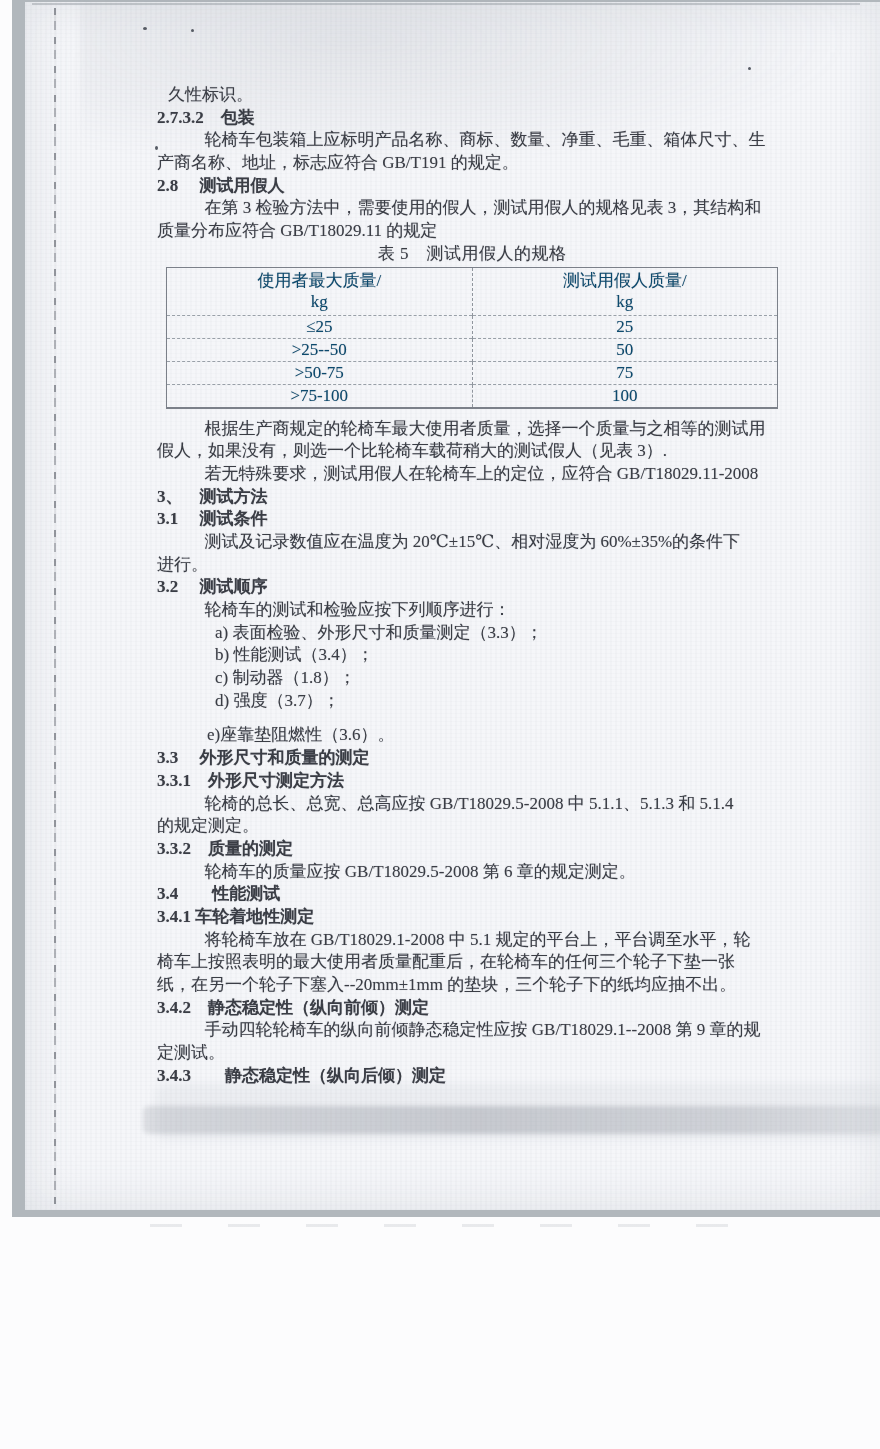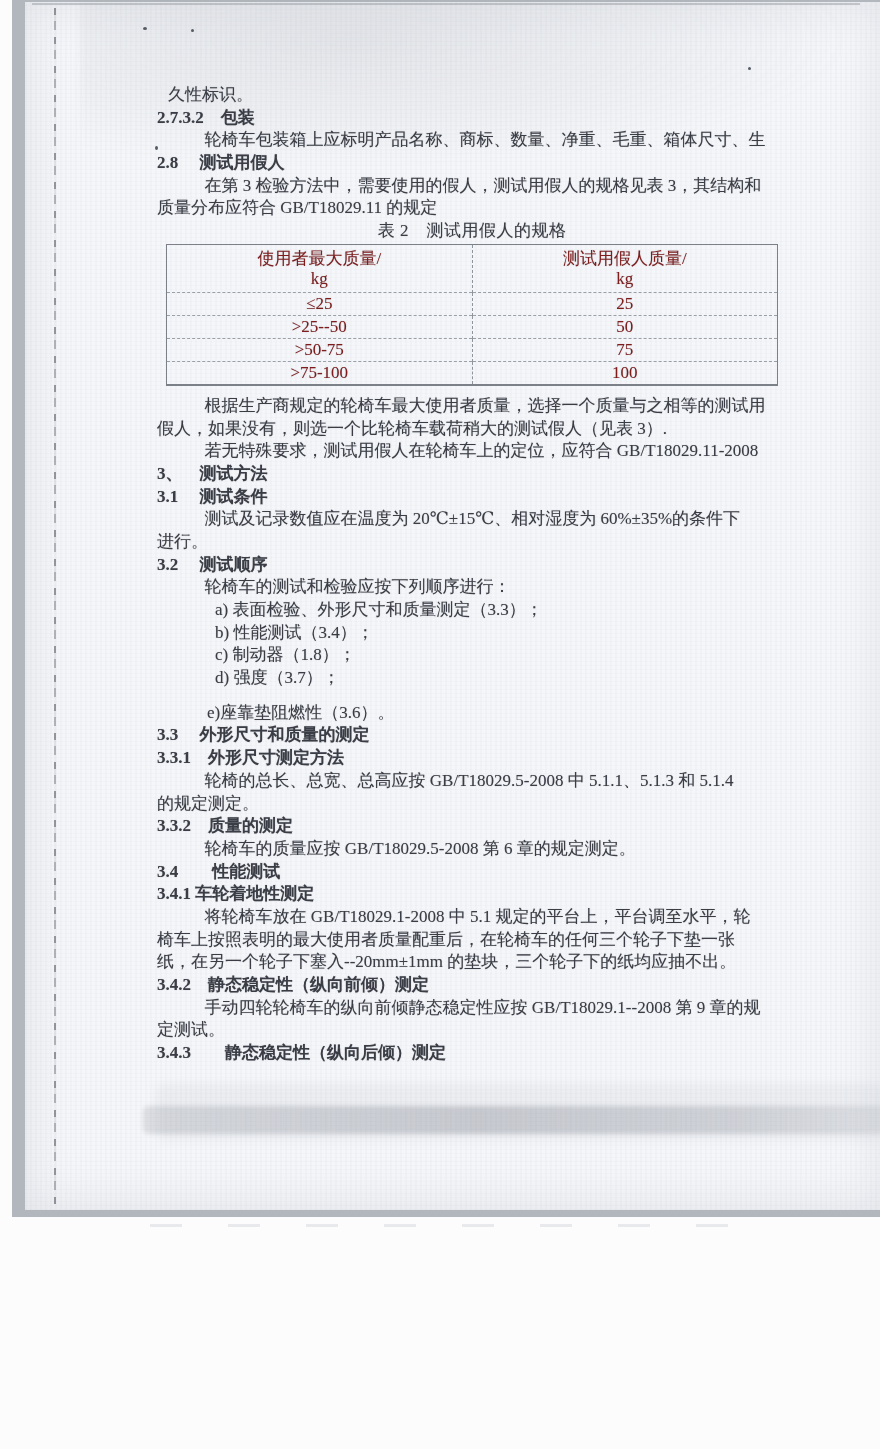--- a/index.html
+++ b/index.html
@@ -69,21 +69,21 @@
   .caption{text-align:center;height:22.7px;letter-spacing:.5px;}
 
   table.spec{
     border-collapse:collapse;table-layout:fixed;
     width:612px;margin:1px 0 9px 9px;
     border:1px solid #7b8089;border-bottom-width:2px;
   }
   table.spec col{width:50%;}
   table.spec th, table.spec td{
     text-align:center;padding:0;font-weight:normal;
-    font-size:17px;line-height:21.5px;color:#7f1d1d;
+    font-size:17px;line-height:21.5px;color:#0c4a6e;
   }
   table.spec .c2{border-left:1px dashed #8f959d;}
   table.spec thead th{height:47px;vertical-align:middle;}
   table.spec tbody td{height:22px;border-top:1px dashed #99a0a8;}
   .hdr-unit{display:block;line-height:20px;}
 </style>
 </head>
 <body>
 
 <div class="stage">
@@ -97,25 +97,26 @@
     <div class="crease"></div>
     <div class="dot d1"></div>
     <div class="dot d2"></div>
     <div class="dot d3"></div>
     <div class="dot d4"></div>
 
     <div class="doc">
       <div class="ln pad-s">久性标识。</div>
       <div class="ln head">2.7.3.2　包装</div>
       <div class="ln indent">轮椅车包装箱上应标明产品名称、商标、数量、净重、毛重、箱体尺寸、生</div>
+      <div class="ln">产商名称、地址，标志应符合 GB/T191 的规定。</div>
       <div class="ln head">2.8　 测试用假人</div>
       <div class="ln indent">在第 3 检验方法中，需要使用的假人，测试用假人的规格见表 3，其结构和</div>
       <div class="ln">质量分布应符合 GB/T18029.11 的规定</div>
 
-      <div class="caption">表 2　测试用假人的规格</div>
+      <div class="caption">表 5　测试用假人的规格</div>
 
       <table class="spec">
         <colgroup>
             <col>
             <col>
           </colgroup>
         <thead>
           <tr>
             <th>
               <span>使用者最大质量/</span>

